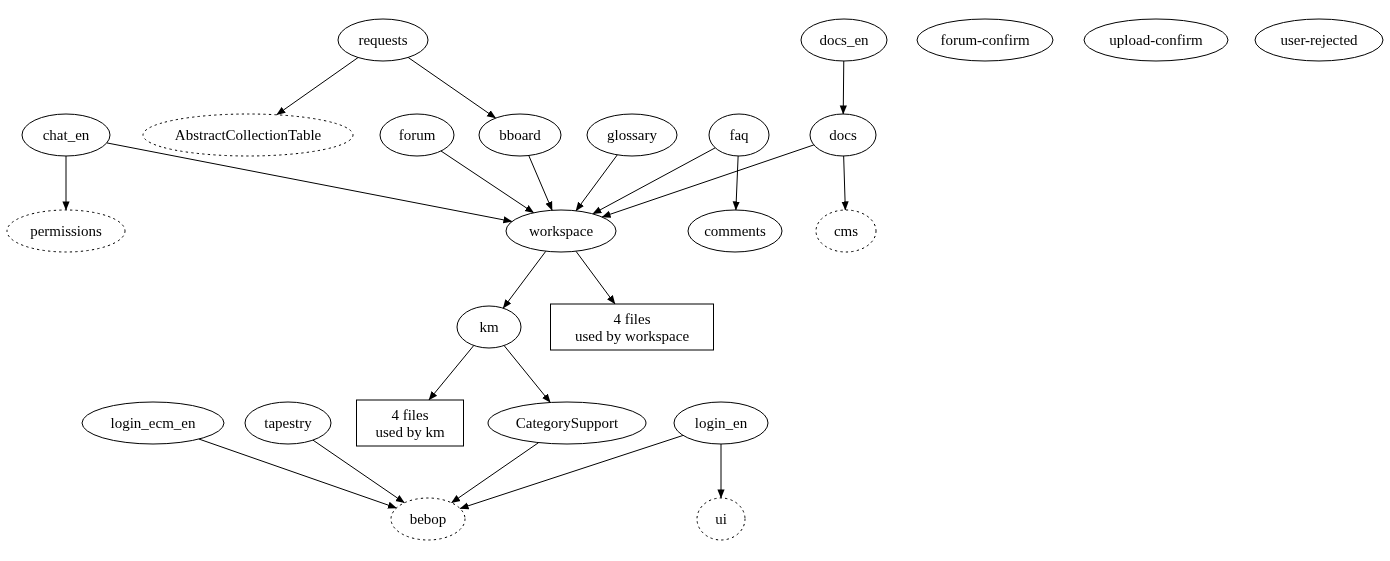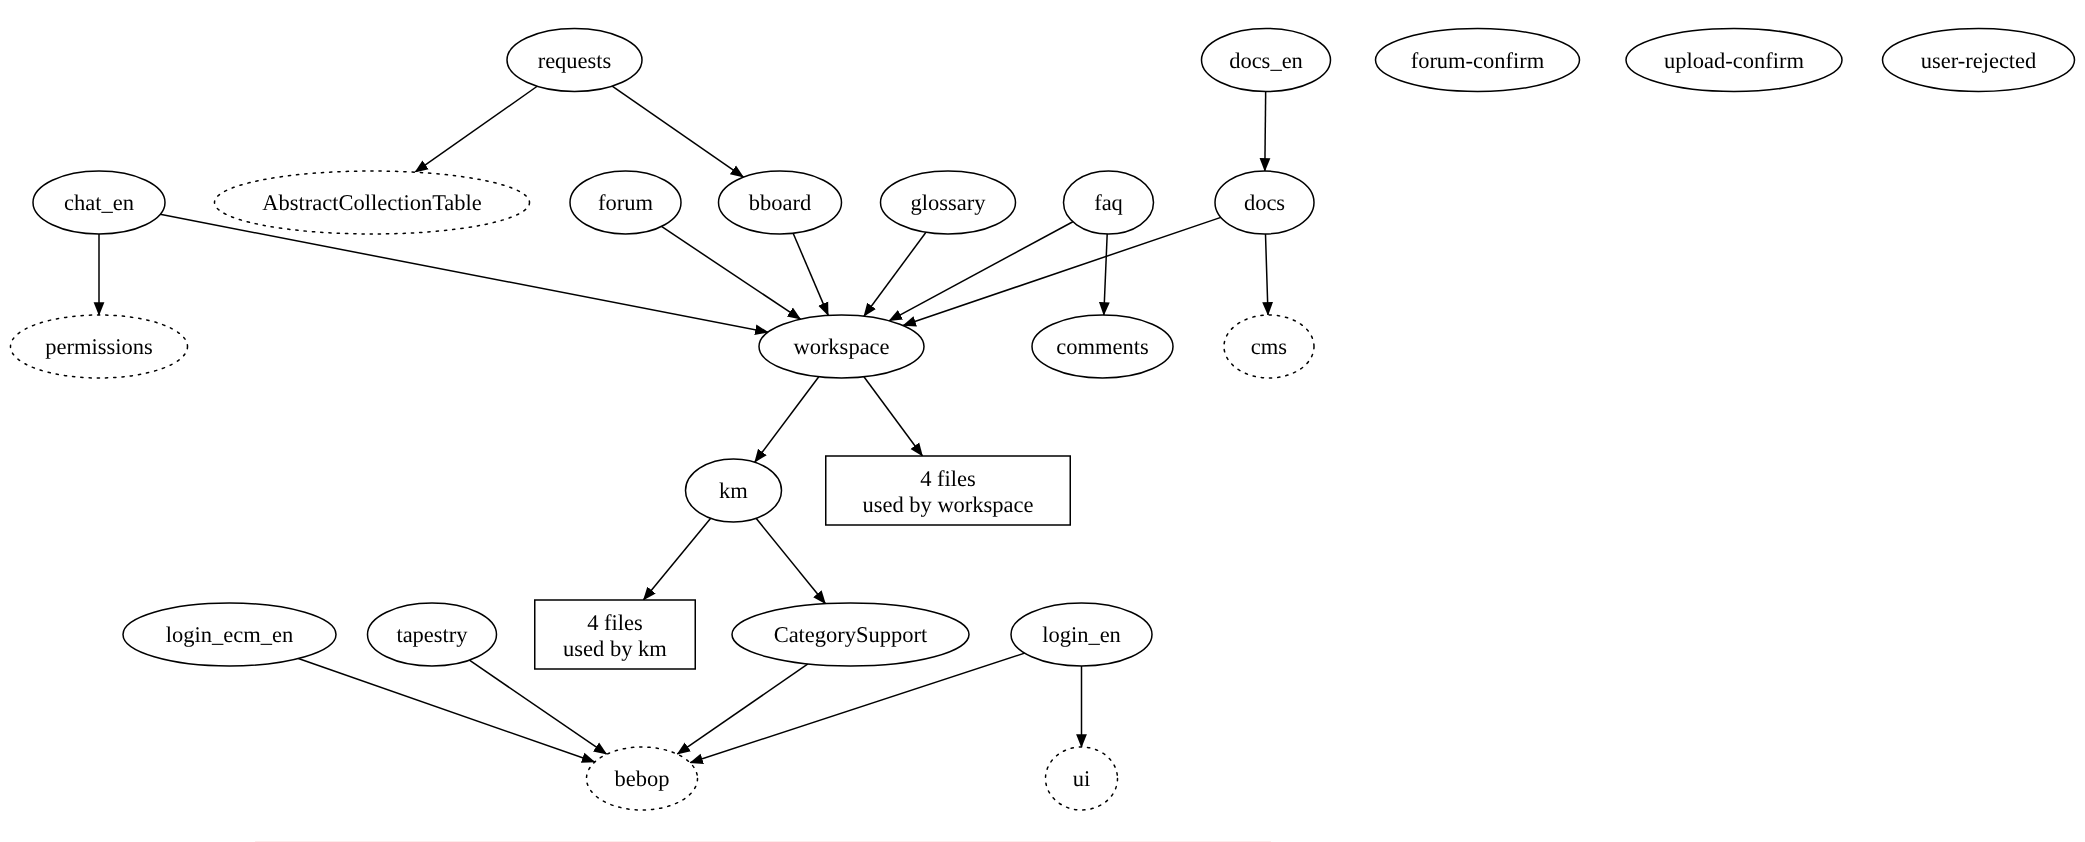--- a/index.html
+++ b/index.html
@@ -4,21 +4,21 @@
 <style>
   html, body {
     margin: 0;
     padding: 0;
     background: #ffffff;
   }
   .canvas-wrap {
     width: 1390px;
     height: 561px;
     position: relative;
-    background: #fca5a5;
+    background: #fde047;
     overflow: hidden;
   }
   svg text {
     font-family: "Liberation Serif", "DejaVu Serif", serif;
     font-size: 15px;
     fill: #000000;
   }
 </style>
 </head>
 <body>

